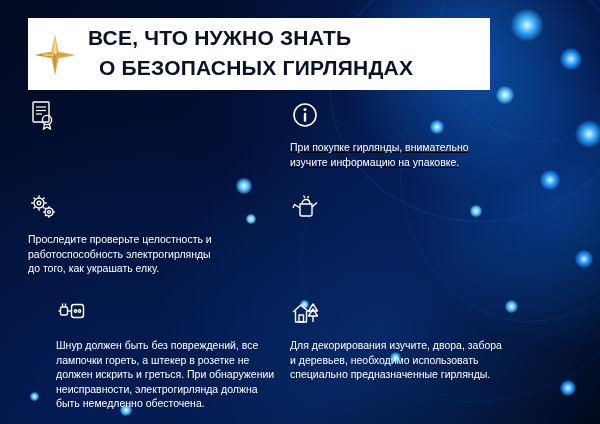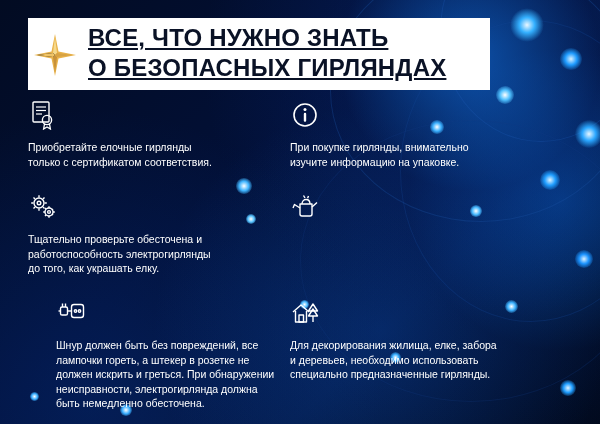--- a/index.html
+++ b/index.html
@@ -53,28 +53,28 @@
     height: 72px;
     background: #ffffff;
   }
   .header-title {
     position: absolute;
     left: 88px;
     top: 5px;
     width: 400px;
     color: #0a1226;
     font-weight: bold;
-    font-size: 24px;
+    font-size: 21px;
     line-height: 30px;
     letter-spacing: 0.2px;
     text-transform: uppercase;
-    text-decoration: underline;
   }
   .header-title .line2 {
     display: block;
+    margin-left: 11px;
   }
   .star {
     position: absolute;
     left: 34px;
     top: 16px;
     width: 42px;
     height: 42px;
   }
   
   .columns {
@@ -166,38 +166,36 @@
         <div class="tip-icon">
           <svg width="30" height="30" viewBox="0 0 30 30">
             <rect x="5" y="2" width="16" height="20" rx="1" fill="none" stroke="#ffffff" stroke-width="1.4"></rect>
             <line x1="8" y1="7" x2="18" y2="7" stroke="#ffffff" stroke-width="1.2"></line>
             <line x1="8" y1="10.5" x2="18" y2="10.5" stroke="#ffffff" stroke-width="1.2"></line>
             <line x1="8" y1="14" x2="14" y2="14" stroke="#ffffff" stroke-width="1.2"></line>
             <circle cx="19" cy="20" r="4.6" fill="none" stroke="#ffffff" stroke-width="1.4"></circle>
             <path d="M16.6 23.5 L15.6 29 L19 27 L22.4 29 L21.4 23.5" fill="none" stroke="#ffffff" stroke-width="1.3"></path>
           </svg>
         </div>
-        <div class="tip-text">Приобретайте елочные гирлянды
-только с сертификатом соответствия.</div>
       </div>
 
       <div class="tip" style="top:92px;">
         <div class="tip-icon">
           <svg width="30" height="30" viewBox="0 0 30 30">
             <g fill="none" stroke="#ffffff" stroke-width="1.4">
               <circle cx="11" cy="11" r="5"></circle>
               <circle cx="11" cy="11" r="1.8"></circle>
               <path d="M11 3.2 L11 5.4 M11 16.6 L11 18.8 M3.2 11 L5.4 11 M16.6 11 L18.8 11 M5.5 5.5 L7 7 M15 15 L16.5 16.5 M16.5 5.5 L15 7 M7 15 L5.5 16.5"></path>
               <circle cx="21" cy="20" r="4"></circle>
               <circle cx="21" cy="20" r="1.4"></circle>
               <path d="M21 14.2 L21 16 M21 24 L21 25.8 M15.2 20 L17 20 M25 20 L26.8 20 M17 16 L18.2 17.2 M23.8 21.8 L25 23 M25 17 L23.8 18.2 M18.2 22.8 L17 24"></path>
             </g>
           </svg>
         </div>
-        <div class="tip-text">Тщательно проверьте обесточена и
+        <div class="tip-text">Проследите проверьте целостность и
 работоспособность электрогирлянды
 до того, как украшать елку.</div>
       </div>
 
       <div class="tip" style="top:198px;margin-left:28px;">
         <div class="tip-icon">
           <svg width="30" height="30" viewBox="0 0 30 30">
             <g fill="none" stroke="#ffffff" stroke-width="1.4">
               <rect x="15.5" y="6.5" width="12" height="13" rx="2.5"></rect>
               <circle cx="19.5" cy="13" r="1.2"></circle>
@@ -213,21 +211,21 @@
 лампочки гореть, а штекер в розетке не
 должен искрить и греться. При обнаружении
 неисправности, электрогирлянда должна
 быть немедленно обесточена.</div>
       </div>
 
     </div>
 
     <div class="col col-right">
 
-      <div class="tip" style="top:0px;">
+      <div class="tip" style="top:0px;text-decoration:underline;">
         <div class="tip-icon">
           <svg width="30" height="30" viewBox="0 0 30 30">
             <circle cx="15" cy="15" r="11" fill="none" stroke="#ffffff" stroke-width="1.6"></circle>
             <circle cx="15" cy="9.6" r="1.5" fill="#ffffff"></circle>
             <rect x="13.8" y="12.8" width="2.4" height="9" rx="1.1" fill="#ffffff"></rect>
           </svg>
         </div>
         <div class="tip-text">При покупке гирлянды, внимательно
 изучите информацию на упаковке.</div>
       </div>
@@ -252,20 +250,20 @@
             <g fill="none" stroke="#ffffff" stroke-width="1.4" stroke-linejoin="round">
               <path d="M3 14 L11 7 L19 14"></path>
               <path d="M5.5 13 L5.5 24 L16.5 24 L16.5 13"></path>
               <rect x="9" y="17" width="4.5" height="7"></rect>
               <path d="M23 6 L27.5 13 L18.5 13 Z"></path>
               <path d="M23 11 L27.5 18 L18.5 18 Z"></path>
               <path d="M23 18 L23 24"></path>
             </g>
           </svg>
         </div>
-        <div class="tip-text">Для декорирования жилища, елке, забора
+        <div class="tip-text">Для декорирования изучите, двора, забора
 и деревьев, необходимо использовать
 специально предназначенные гирлянды.</div>
       </div>
 
     </div>
   </div>
 </div>
 
 </body></html>

